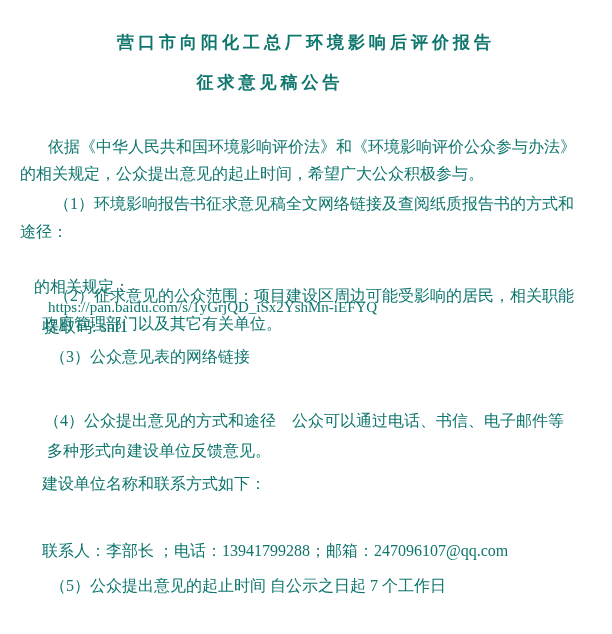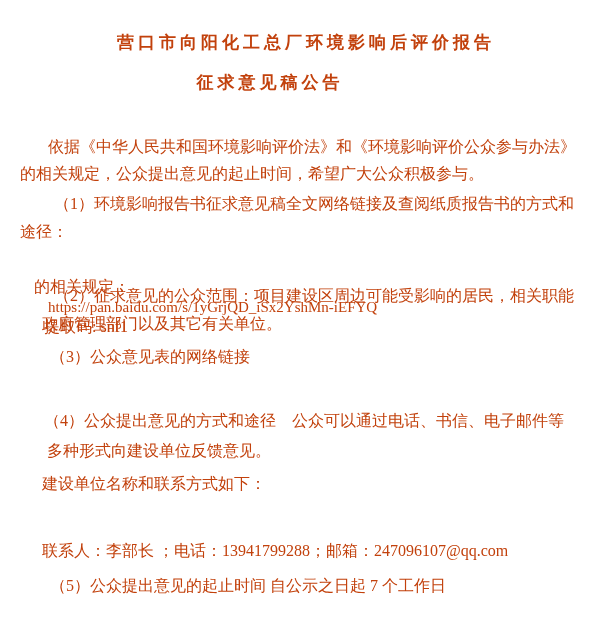--- a/index.html
+++ b/index.html
@@ -5,21 +5,21 @@
   html, body {
     margin: 0;
     padding: 0;
     background: #ffffff;
   }
   .page {
     position: relative;
     width: 612px;
     height: 634px;
     background: #ffffff;
-    color: #c2410c;
+    color: #0f766e;
     font-family: "Liberation Serif", "DejaVu Serif", serif;
     font-size: 16px;
     line-height: 20px;
     overflow: hidden;
   }
   .doc-line {
     position: absolute;
     white-space: pre;
   }
   .title {

